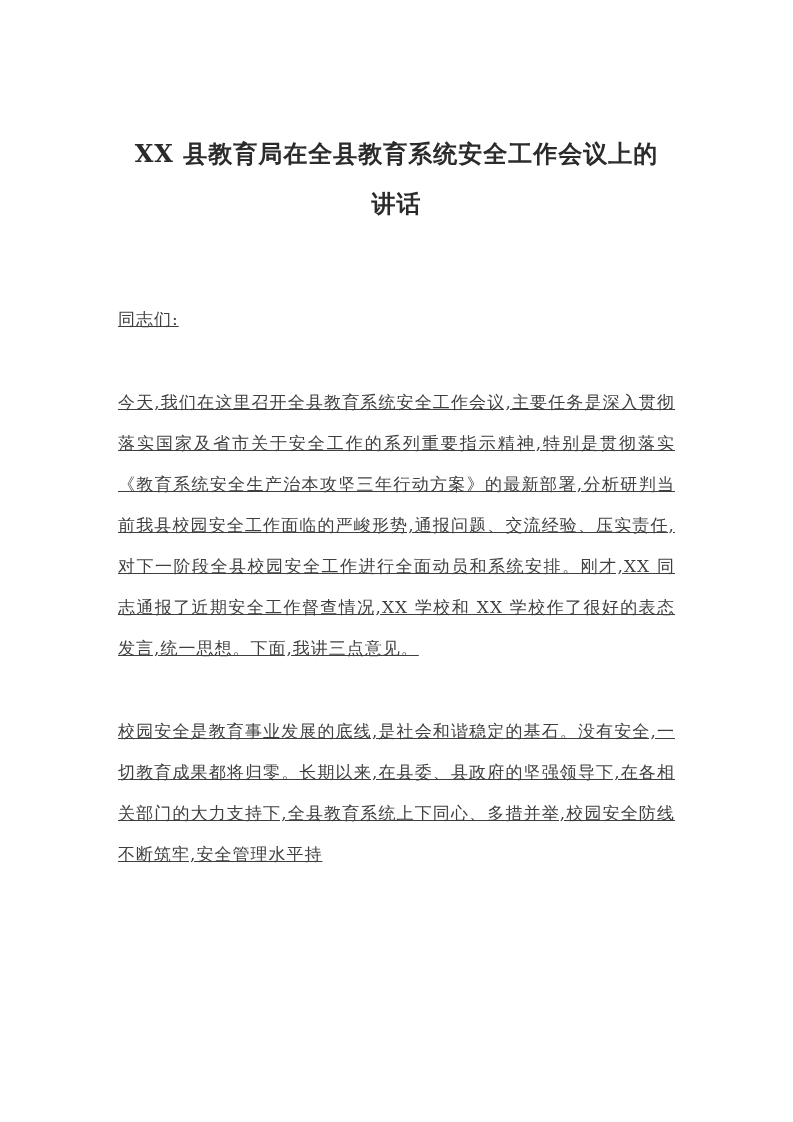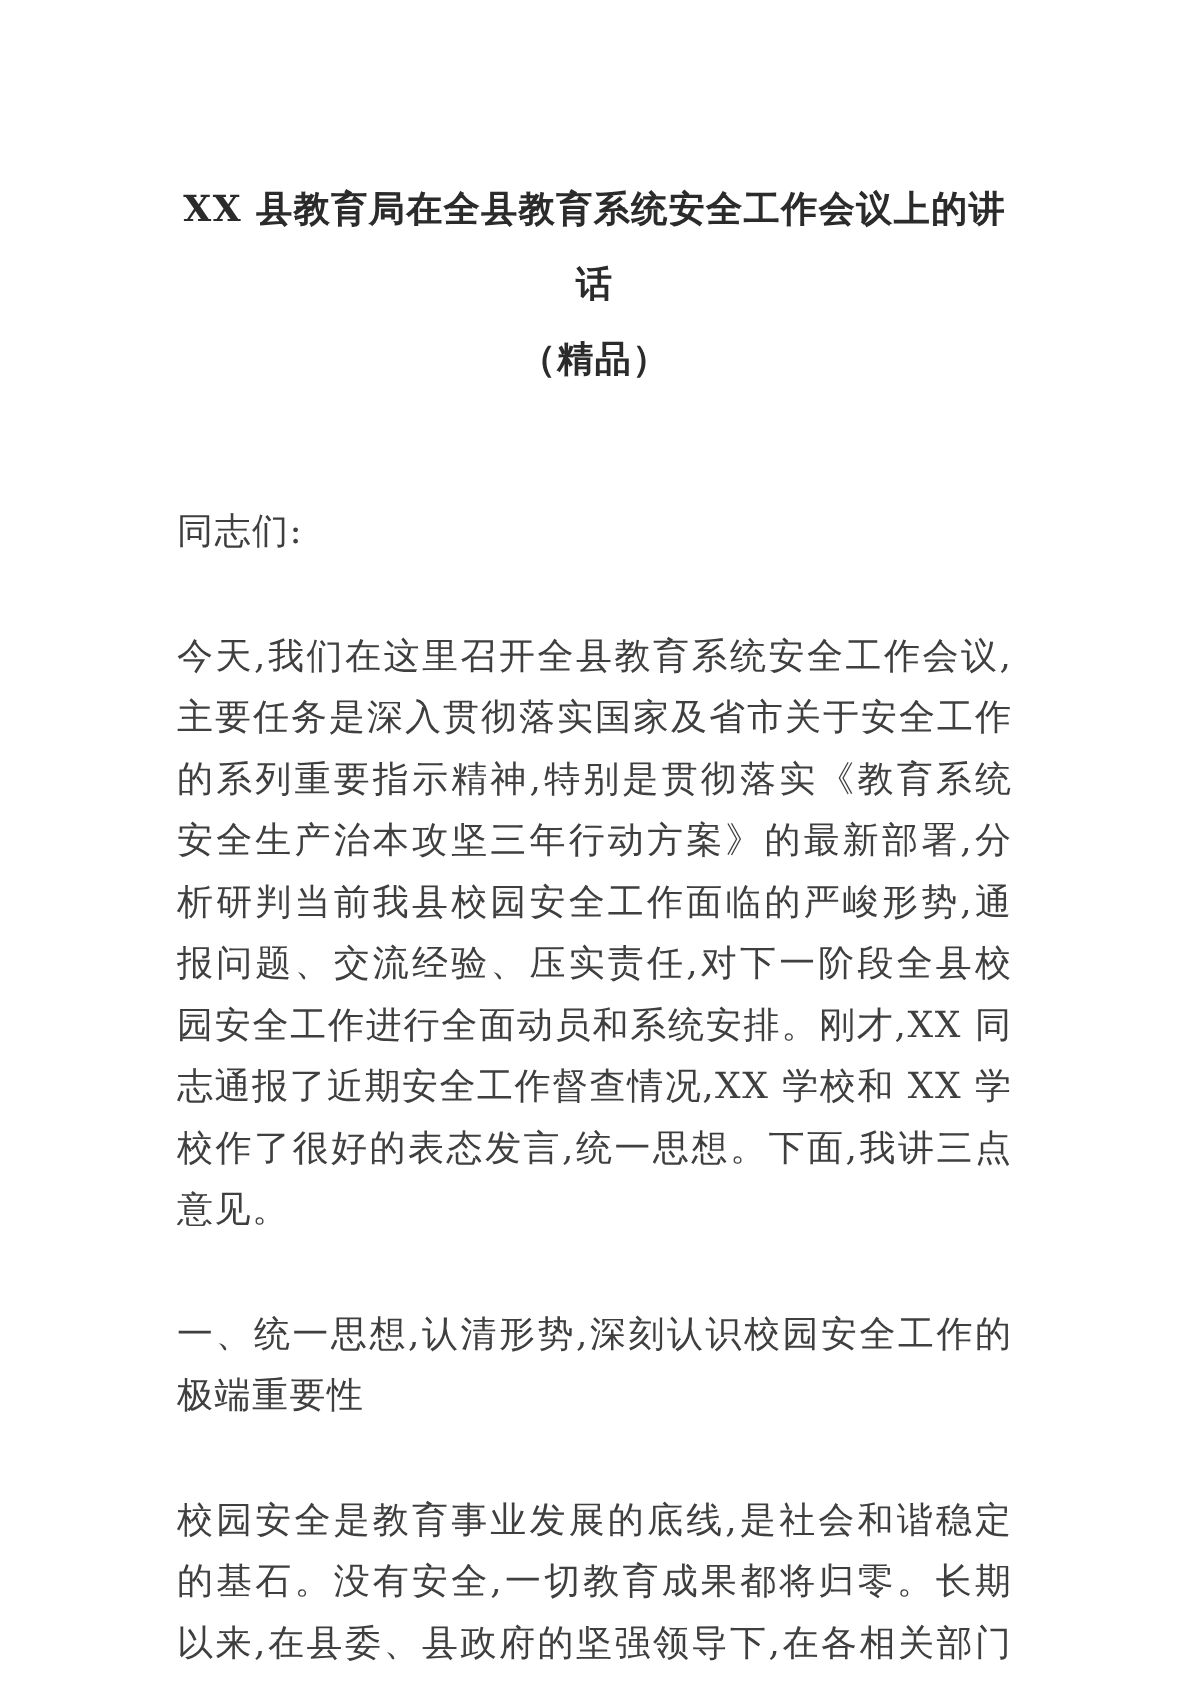--- a/index.html
+++ b/index.html
@@ -13,57 +13,56 @@
     height: 1122px;
     margin: 0;
     background: #ffffff;
     box-sizing: border-box;
     padding: 113px 118px 0 118px;
     overflow: hidden;
     font-family: "DejaVu Serif", "Liberation Serif", serif;
     color: #3f3f3f;
   }
   .doc-title {
-    margin: 1px;
+    margin: 16px;
     font-size: 24px;
     font-weight: bold;
     line-height: 50px;
     text-align: center;
     color: #2b2b2b;
     letter-spacing: 1px;
   }
   .doc-title .title-line {
     display: block;
   }
   .para {
     margin: 42px 0 0 0;
-    font-size: 24px;
+    font-size: 17px;
     line-height: 41px;
     letter-spacing: 1px;
     text-align: justify;
     text-justify: inter-character;
     color: #3f3f3f;
     word-break: break-all;
+    text-decoration: underline;
   }
   .para.salutation {
     margin-top: 70px;
     text-align: left;
   }
 </style>
 </head>
 <body>
 
 <div class="page">
 
   <h1 class="doc-title">
     <span class="title-line">XX 县教育局在全县教育系统安全工作会议上的讲话</span>
-    <span class="title-line">（精品）</span>
   </h1>
 
   <p class="para salutation">同志们:</p>
 
   <p class="para">今天,我们在这里召开全县教育系统安全工作会议,主要任务是深入贯彻落实国家及省市关于安全工作的系列重要指示精神,特别是贯彻落实《教育系统安全生产治本攻坚三年行动方案》的最新部署,分析研判当前我县校园安全工作面临的严峻形势,通报问题、交流经验、压实责任,对下一阶段全县校园安全工作进行全面动员和系统安排。刚才,XX 同志通报了近期安全工作督查情况,XX 学校和 XX 学校作了很好的表态发言,统一思想。下面,我讲三点意见。</p>
 
-  <p class="para">一、统一思想,认清形势,深刻认识校园安全工作的极端重要性</p>
 
   <p class="para">校园安全是教育事业发展的底线,是社会和谐稳定的基石。没有安全,一切教育成果都将归零。长期以来,在县委、县政府的坚强领导下,在各相关部门的大力支持下,全县教育系统上下同心、多措并举,校园安全防线不断筑牢,安全管理水平持</p>
 
 </div>
 
 </body></html>

